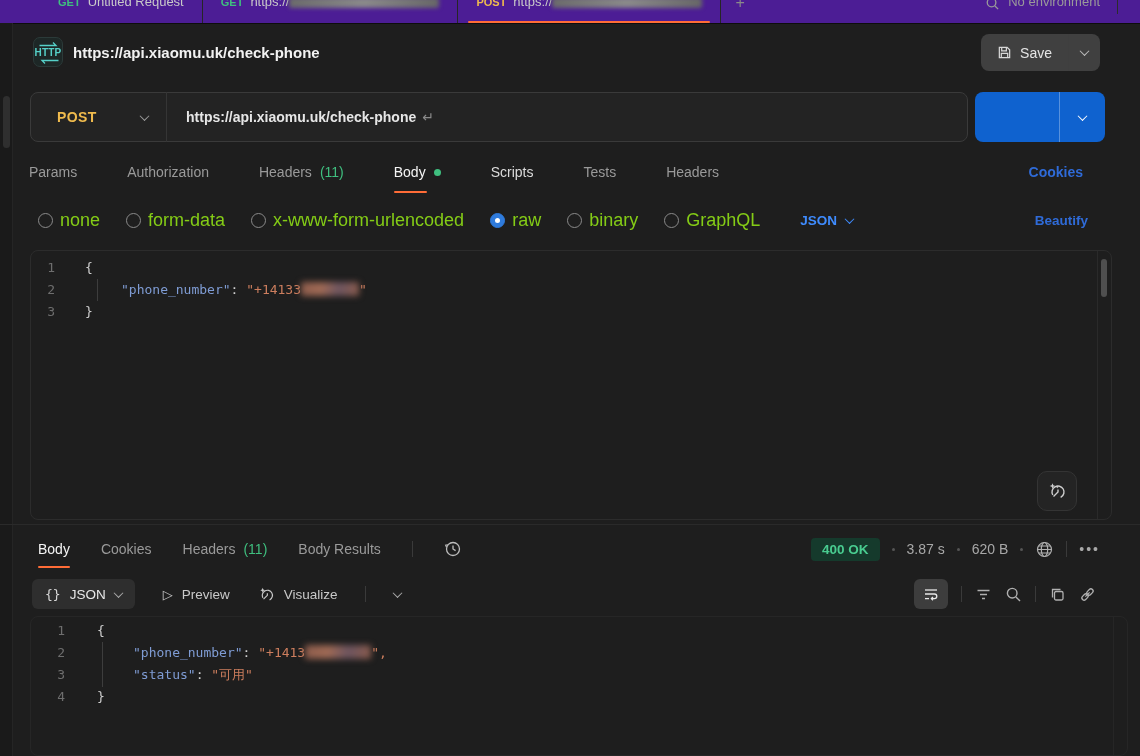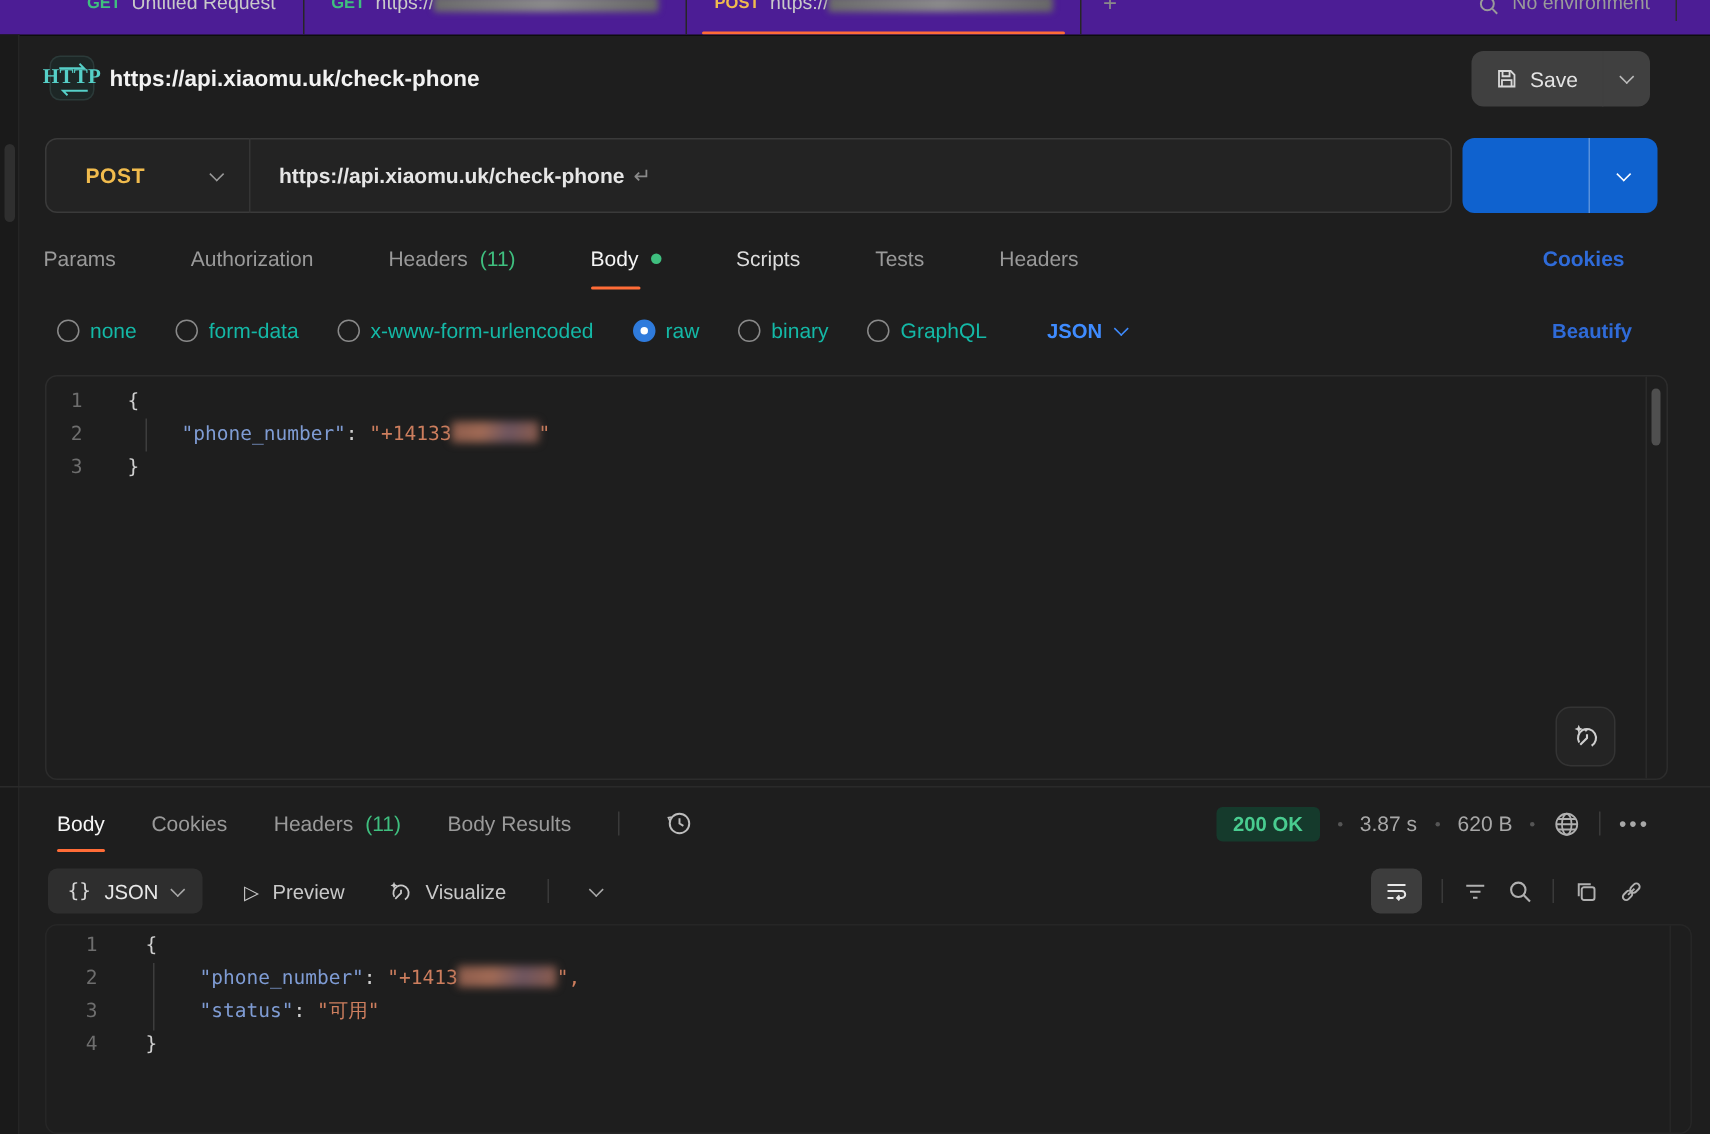--- a/index.html
+++ b/index.html
@@ -26,21 +26,21 @@
 
   
   .leftstrip { position:absolute; left:0; top:23px; width:13px; height:733px; background:#1a1a1a;
                border-right:1px solid #252525; }
   .leftstrip .thumb { position:absolute; left:3px; top:73px; width:7px; height:52px; background:#2f2f2f; border-radius:4px; }
 
   
   .reqheader { position:absolute; left:13px; top:23px; width:1127px; height:59px; }
   .http-tile { position:absolute; left:20px; top:14px; width:30px; height:30px; background:#1d2726;
                border:1px solid #2b3a39; border-radius:7px; display:flex; align-items:center; justify-content:center; }
-  .http-tile .lbl { font-size:14px; font-weight:bold; color:#56d0c8; letter-spacing:.2px;font-family:Liberation Serif, serif; }
+  .http-tile .lbl { font-size:10px; font-weight:bold; color:#56d0c8; letter-spacing:.2px; }
   .http-tile svg { position:absolute; left:3px; top:3px; }
   .req-title { position:absolute; left:60px; top:0; height:59px; display:flex; align-items:center;
                font-size:15px; font-weight:bold; color:#f2f2f2; }
   .save-btn { position:absolute; right:40px; top:11px; height:37px; background:#404040; border-radius:8px;
               display:flex; align-items:stretch; }
   .save-main { display:flex; align-items:center; gap:8px; padding:0 16px; font-size:14px; color:#e4e4e4; }
   .save-chev { display:flex; align-items:center; padding:0 12px; border-left:1px solid #3f3f3f; color:#bdbdbd; }
 
   .chev { width:7px; height:7px; border-right:1.6px solid currentColor; border-bottom:1.6px solid currentColor;
           transform:rotate(45deg) translate(-1px,-1px); display:inline-block; }
@@ -66,21 +66,21 @@
   .rtab.active { color:#f5f5f5; font-weight:400; }
   .rtab.active::after { content:''; position:absolute; left:0; right:14px; bottom:2px; height:2px; background:#ff6c37; border-radius:2px; }
   .cnt-green { color:#3fbf7f; }
   .gdot { width:7px; height:7px; border-radius:50%; background:#3fbf7f; margin-top:1px; }
   .cookies-link { position:absolute; right:48px; top:0; height:47px; display:flex; align-items:center;
                   font-size:14px; font-weight:600; color:#2f6bd8; }
 
   
   .radiorow { position:absolute; left:13px; top:198px; width:1127px; height:44px; display:flex;
               align-items:center; gap:26px; padding-left:25px; }
-  .ritem { display:flex; align-items:center; gap:7px; font-size:14px; color:#14b8a6; }
+  .ritem { display:flex; align-items:center; gap:7px; font-size:18px; color:#84cc16; }
   .radio { width:15px; height:15px; border-radius:50%; border:1.5px solid #8a8a8a; flex:none; }
   .radio.sel { border-color:#2f7bdc; background:#2f7bdc; position:relative; }
   .radio.sel::after { content:''; position:absolute; inset:4px; background:#fff; border-radius:50%; }
   .lang-dd { display:flex; align-items:center; gap:9px; font-size:13.5px; font-weight:600; color:#3f8cff; margin-left:14px; }
   .beautify-link { position:absolute; right:52px; top:0; height:44px; display:flex; align-items:center;
                    font-size:13.5px; font-weight:600; color:#2f6bd8; }
 
   
   .editor { font-family:"DejaVu Sans Mono", monospace; font-size:13px; }
   .req-editor { position:absolute; left:30px; top:250px; width:1082px; height:270px;
@@ -298,21 +298,21 @@
   </div>
   <div class="rtab">Body Results</div>
   <div class="vdiv"></div>
   <svg class="hist-ic" width="18" height="18" viewBox="0 0 18 18" fill="none" stroke="#bdbdbd" stroke-width="1.3">
     <circle cx="9" cy="9" r="6.5"></circle>
       <path d="M9 5.5 V9 l2.6 1.6"></path>
       <path d="M2.5 7.2 l-.9-2.1 2.2-.4" stroke-width="1.1"></path>
   </svg>
 </div>
 <div class="resp-meta">
-  <span class="status-pill">200 OK</span>
+  <span class="status-pill">400 OK</span>
   <span class="sep-dot"></span>
   <span class="meta-txt">3.87 s</span>
   <span class="sep-dot"></span>
   <span class="meta-txt">620 B</span>
   <span class="sep-dot"></span>
   <svg width="19" height="19" viewBox="0 0 19 19" fill="none" stroke="#b0b0b0" stroke-width="1.2">
     <circle cx="9.5" cy="9.5" r="7"></circle>
       <ellipse cx="9.5" cy="9.5" rx="3.2" ry="7"></ellipse>
       <path d="M2.5 9.5 h14 M3.5 6 h12 M3.5 13 h12"></path>
   </svg>

